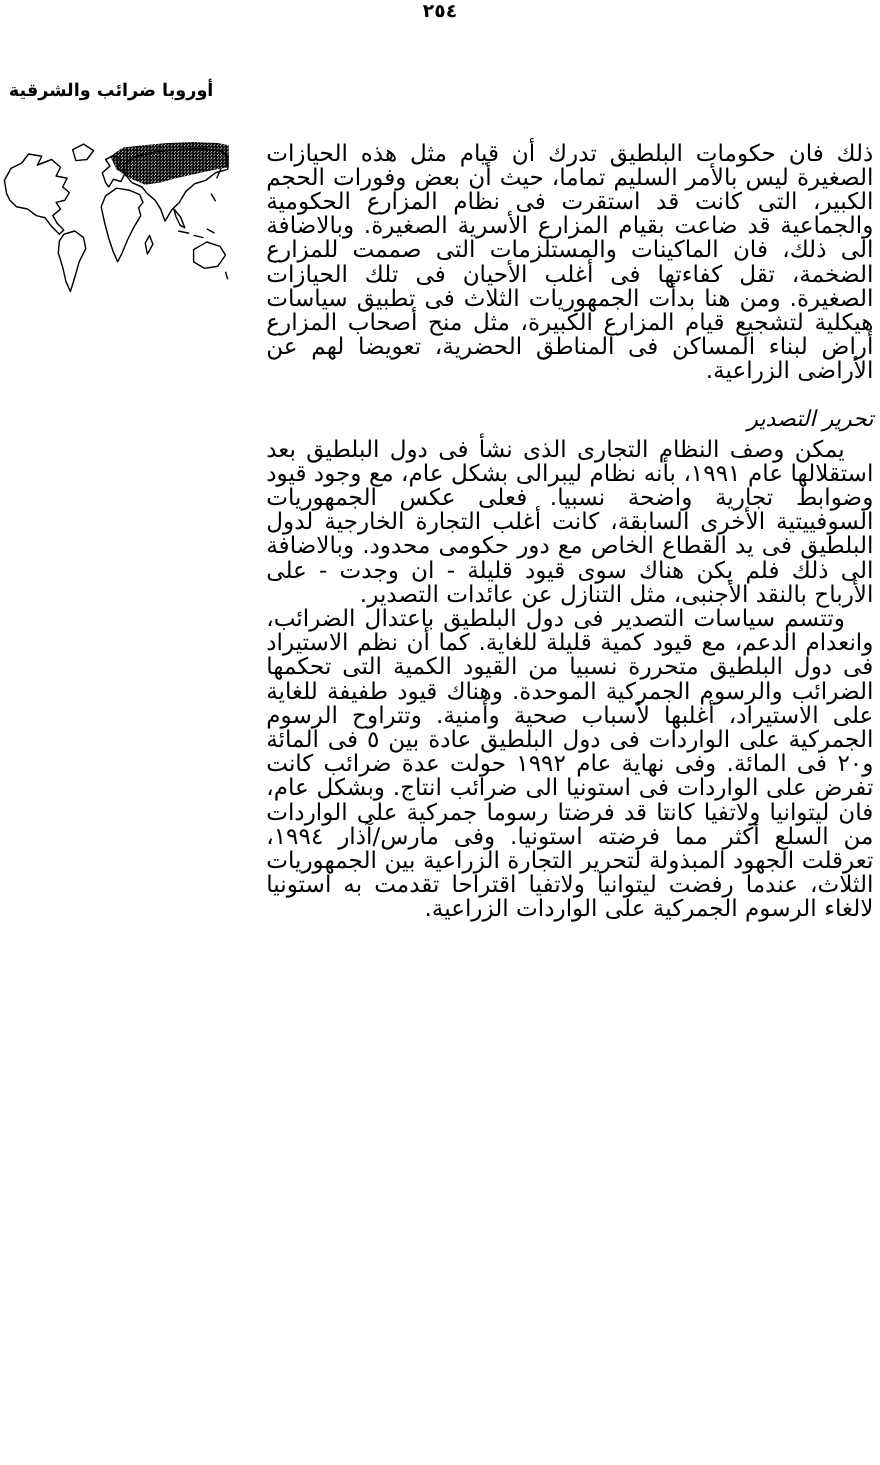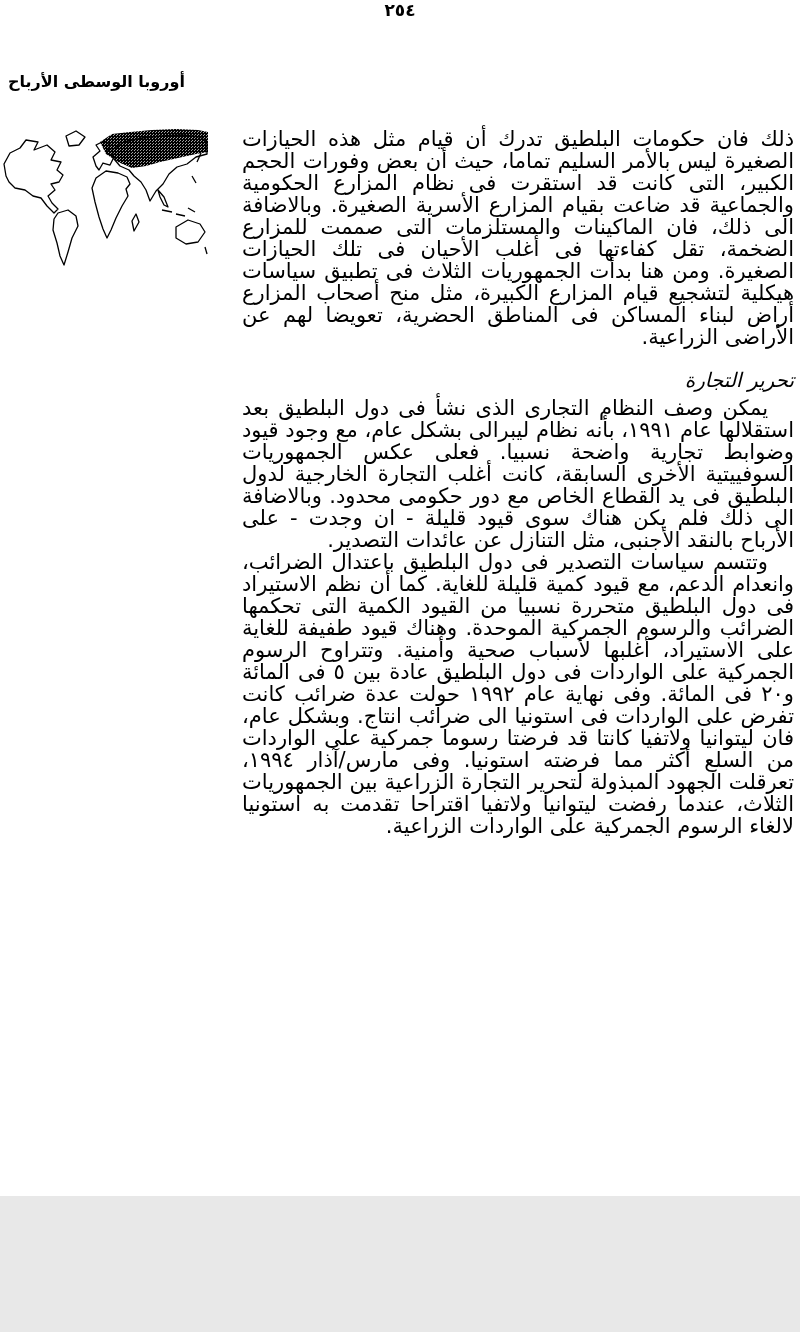--- a/index.html
+++ b/index.html
@@ -1,18 +1,18 @@
 <!DOCTYPE html>
 <html lang="ar"><head>
 <meta charset="utf-8">
 <style>
   html,body{margin:0;padding:0;background:#e8e8e8;}
   .page{
     position:relative;
-    width:800px;height:1196px;
+    width:800px;height:1332px;
     margin:0 auto;
     background:#ffffff;
     color:#000;
     overflow:hidden;
     font-family:"DejaVu Sans","Liberation Sans",sans-serif;
   }
   .page-number{
     position:absolute;top:0;left:0;right:0;
     text-align:center;
     font-size:17px;font-weight:bold;
@@ -48,21 +48,21 @@
     text-align:right;
   }
 </style>
 </head>
 <body>
 
 <div class="page">
 
   <div class="page-number">٢٥٤</div>
 
-  <div class="sidebar-title">أوروبا الوسطى الأرباح</div>
+  <div class="sidebar-title">أوروبا ضرائب والشرقية</div>
 
   <div class="map-figure">
     <svg viewBox="0 0 212 148" fill="none" stroke="#000" stroke-width="1.3" stroke-linejoin="round">
       <defs>
         <pattern id="checker" width="3" height="3" patternUnits="userSpaceOnUse">
           <rect x="0" y="0" width="1.5" height="1.5" fill="#000"></rect>
           <rect x="1.5" y="1.5" width="1.5" height="1.5" fill="#000"></rect>
         </pattern>
       </defs>
 
@@ -91,20 +91,20 @@
       <path d="M162,84 l10,2 M176,88 l9,2 M188,82 l7,4"></path>
 
       <path d="M176,101 L188,94 200,98 205,106 198,116 186,118 176,112 Z"></path>
       <path d="M205,121 l2,7"></path>
     </svg>
   </div>
 
   <div class="text-col">
     <p>ذلك فان حكومات البلطيق تدرك أن قيام مثل هذه الحيازات الصغيرة ليس بالأمر السليم تماما، حيث أن بعض وفورات الحجم الكبير، التى كانت قد استقرت فى نظام المزارع الحكومية والجماعية قد ضاعت بقيام المزارع الأسرية الصغيرة. وبالاضافة الى ذلك، فان الماكينات والمستلزمات التى صممت للمزارع الضخمة، تقل كفاءتها فى أغلب الأحيان فى تلك الحيازات الصغيرة. ومن هنا بدأت الجمهوريات الثلاث فى تطبيق سياسات هيكلية لتشجيع قيام المزارع الكبيرة، مثل منح أصحاب المزارع أراض لبناء المساكن فى المناطق الحضرية، تعويضا لهم عن الأراضى الزراعية.</p>
 
-    <h3 class="section-heading">تحرير التجارة</h3>
+    <h3 class="section-heading">تحرير التصدير</h3>
 
     <p class="indent">يمكن وصف النظام التجارى الذى نشأ فى دول البلطيق بعد استقلالها عام ١٩٩١، بأنه نظام ليبرالى بشكل عام، مع وجود قيود وضوابط تجارية واضحة نسبيا. فعلى عكس الجمهوريات السوفييتية الأخرى السابقة، كانت أغلب التجارة الخارجية لدول البلطيق فى يد القطاع الخاص مع دور حكومى محدود. وبالاضافة الى ذلك فلم يكن هناك سوى قيود قليلة - ان وجدت - على الأرباح بالنقد الأجنبى، مثل التنازل عن عائدات التصدير.</p>
 
     <p class="indent">وتتسم سياسات التصدير فى دول البلطيق باعتدال الضرائب، وانعدام الدعم، مع قيود كمية قليلة للغاية. كما أن نظم الاستيراد فى دول البلطيق متحررة نسبيا من القيود الكمية التى تحكمها الضرائب والرسوم الجمركية الموحدة. وهناك قيود طفيفة للغاية على الاستيراد، أغلبها لأسباب صحية وأمنية. وتتراوح الرسوم الجمركية على الواردات فى دول البلطيق عادة بين ٥ فى المائة و٢٠ فى المائة. وفى نهاية عام ١٩٩٢ حولت عدة ضرائب كانت تفرض على الواردات فى استونيا الى ضرائب انتاج. وبشكل عام، فان ليتوانيا ولاتفيا كانتا قد فرضتا رسوما جمركية على الواردات من السلع أكثر مما فرضته استونيا. وفى مارس/آذار ١٩٩٤، تعرقلت الجهود المبذولة لتحرير التجارة الزراعية بين الجمهوريات الثلاث، عندما رفضت ليتوانيا ولاتفيا اقتراحا تقدمت به استونيا لالغاء الرسوم الجمركية على الواردات الزراعية.</p>
   </div>
 
 </div>
 
 </body></html>

